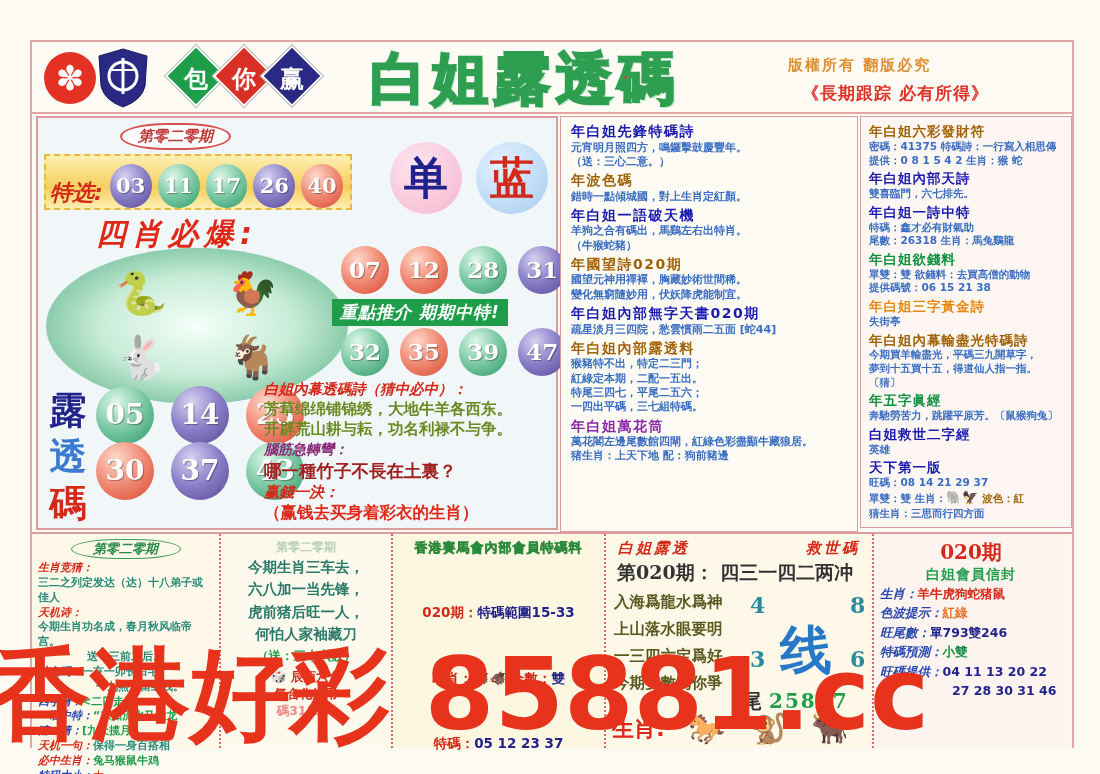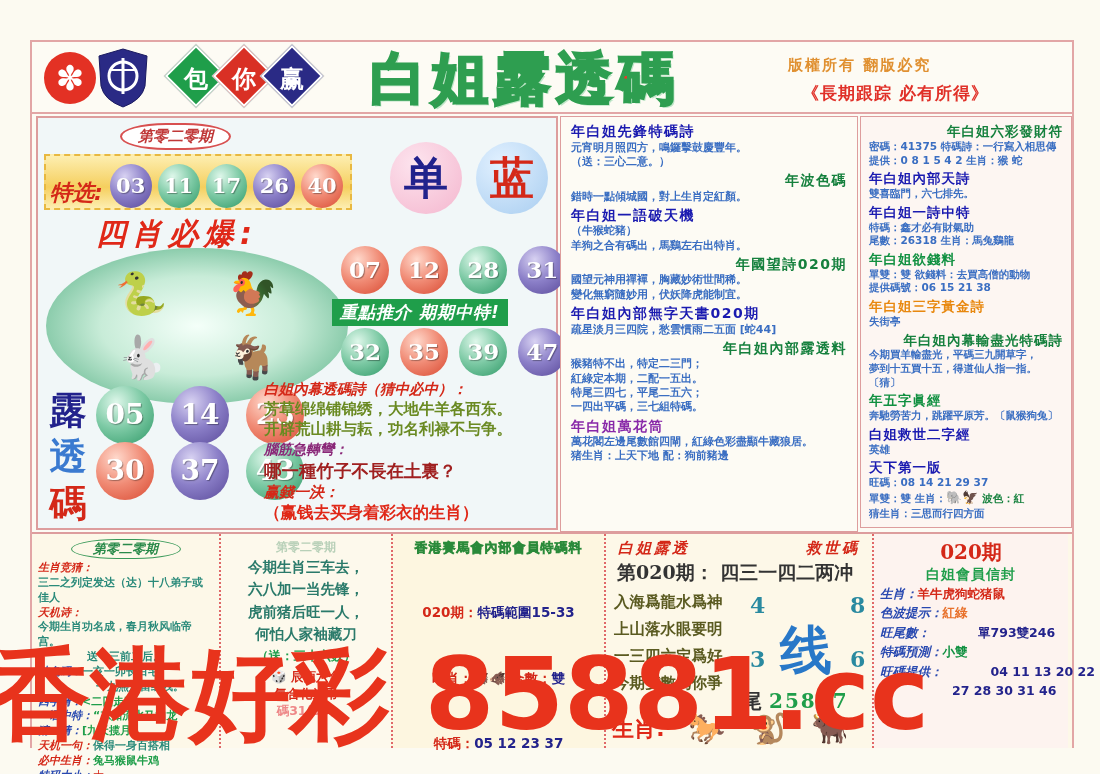--- a/index.html
+++ b/index.html
@@ -51,21 +51,21 @@
   .brain-q { color:#a02020; font-weight:800; font-size:17.5px; }
   .win-label { color:#d42818; font-weight:bold; font-style:italic; font-size:15px; }
   .win-a { color:#e02818; font-weight:bold; font-size:16.5px; }
 
   
   .mcol { position:absolute; left:528px; top:74px; width:298px; height:416px; border:1px solid #dd9d9d; background:#fdfbf4; padding:6px 10px; }
   .rcol { position:absolute; left:828px; top:74px; width:212px; height:412px; border:1px solid #dd9d9d; background:#fdf6f2; padding:6px 8px; }
   .sec { margin-bottom:3px; }
   .sec .t { font-weight:800; font-size:14px; letter-spacing:1.5px; line-height:1.25; }
   .sec .l { font-size:11px; color:#3a6ec2; font-weight:bold; line-height:1.3; }
-  .navy{color:#1a1ab0;} .red{color:#15803d;text-align:right;} .purple{color:#8828a8;} .orange{color:#e8880f;} .green{color:#109040;}
+  .navy{color:#1a1ab0;} .red{color:#a16207;} .purple{color:#8828a8;} .orange{color:#e8880f;} .green{color:#109040;}
   .rcol .sec .t { font-size:13.5px; letter-spacing:1px; }
   .rcol .sec .l { font-size:10.5px; }
   .inline-icon { font-size:13px; }
 
   
   .bband { position:absolute; left:0; top:490px; width:1040px; height:216px; border-top:2px solid #dd9d9d; display:flex; background:#fdf8e8; }
   .bcol { height:100%; padding:5px 6px; position:relative; }
   .bc1 { width:187px; }
   .bc2 { width:172px; border-left:2px dotted #e06868; background:#fdf9ec; }
   .bc3 { width:213px; border-left:2px dotted #e06868; background:#fdf6e0; }
@@ -94,21 +94,21 @@
   .b4-big { position:absolute; left:168px; top:28px; color:#2878c8; font-size:52px; font-weight:800; }
   .b4-tail { position:absolute; left:130px; top:100px; font-size:20px; font-weight:bold; color:#333; white-space:nowrap; }
   .b4-tail b { color:#1f9e4a; font-family:"DejaVu Serif", serif; letter-spacing:2px; }
   .b4-sx { position:absolute; left:6px; bottom:2px; width:96%; display:flex; align-items:center; gap:24px; }
   .b4-sx .lab { color:#e02818; font-weight:800; font-size:22px; }
   .b4-sx .an { font-size:30px; }
   .b5-h { text-align:center; color:#d42818; font-size:20px; font-family:"DejaVu Serif", serif; font-weight:bold; }
   .b5-sub { text-align:center; color:#1f9e4a; font-weight:800; font-size:14px; letter-spacing:1px; }
   .b5-row { font-size:12.5px; font-weight:bold; line-height:1.55; white-space:nowrap; }
   .b5-l { color:#2848b0; font-style:italic; }
-  .v-red{color:#d42818;} .v-or{color:#e8702a;} .v-navy{color:#23238c;margin-left:48px;} .v-green{color:#109040;}
+  .v-red{color:#d42818;} .v-or{color:#e8702a;} .v-navy{color:#23238c;} .v-green{color:#109040;}
   .b5-cont { margin-left:72px; }
 
   
   .wmark { position:absolute; left:-10px; top:642px; width:1120px; font-size:100px; font-weight:800; color:#e8331c; white-space:nowrap; letter-spacing:0px; z-index:40; line-height:1.05; font-family:"DejaVu Sans", sans-serif; }
 </style>
 </head>
 <body>
 
 <div class="frame">
 
@@ -197,22 +197,22 @@
       <div class="t navy">年白姐先鋒特碼詩</div>
       <div class="l">元宵明月照四方，鳴鑼擊鼓慶豐年。</div>
       <div class="l green">（送：三心二意。）</div>
     </div>
     <div class="sec">
       <div class="t red">年波色碼</div>
       <div class="l">錯時一點傾城國，對上生肖定紅顏。</div>
     </div>
     <div class="sec">
       <div class="t navy">年白姐一語破天機</div>
+      <div class="l green">羊狗之合有碼出，馬鷄左右出特肖。</div>
       <div class="l">（牛猴蛇豬）</div>
-      <div class="l green">羊狗之合有碼出，馬鷄左右出特肖。</div>
     </div>
     <div class="sec">
       <div class="t red">年國望詩020期</div>
       <div class="l">國望元神用禪襌，胸藏妙術世間稀。</div>
       <div class="l">變化無窮隨妙用，伏妖降虎能制宜。</div>
     </div>
     <div class="sec">
       <div class="t navy">年白姐內部無字天書020期</div>
       <div class="l">疏星淡月三四院，愁雲慣雨二五面 [蛇44]</div>
     </div>

